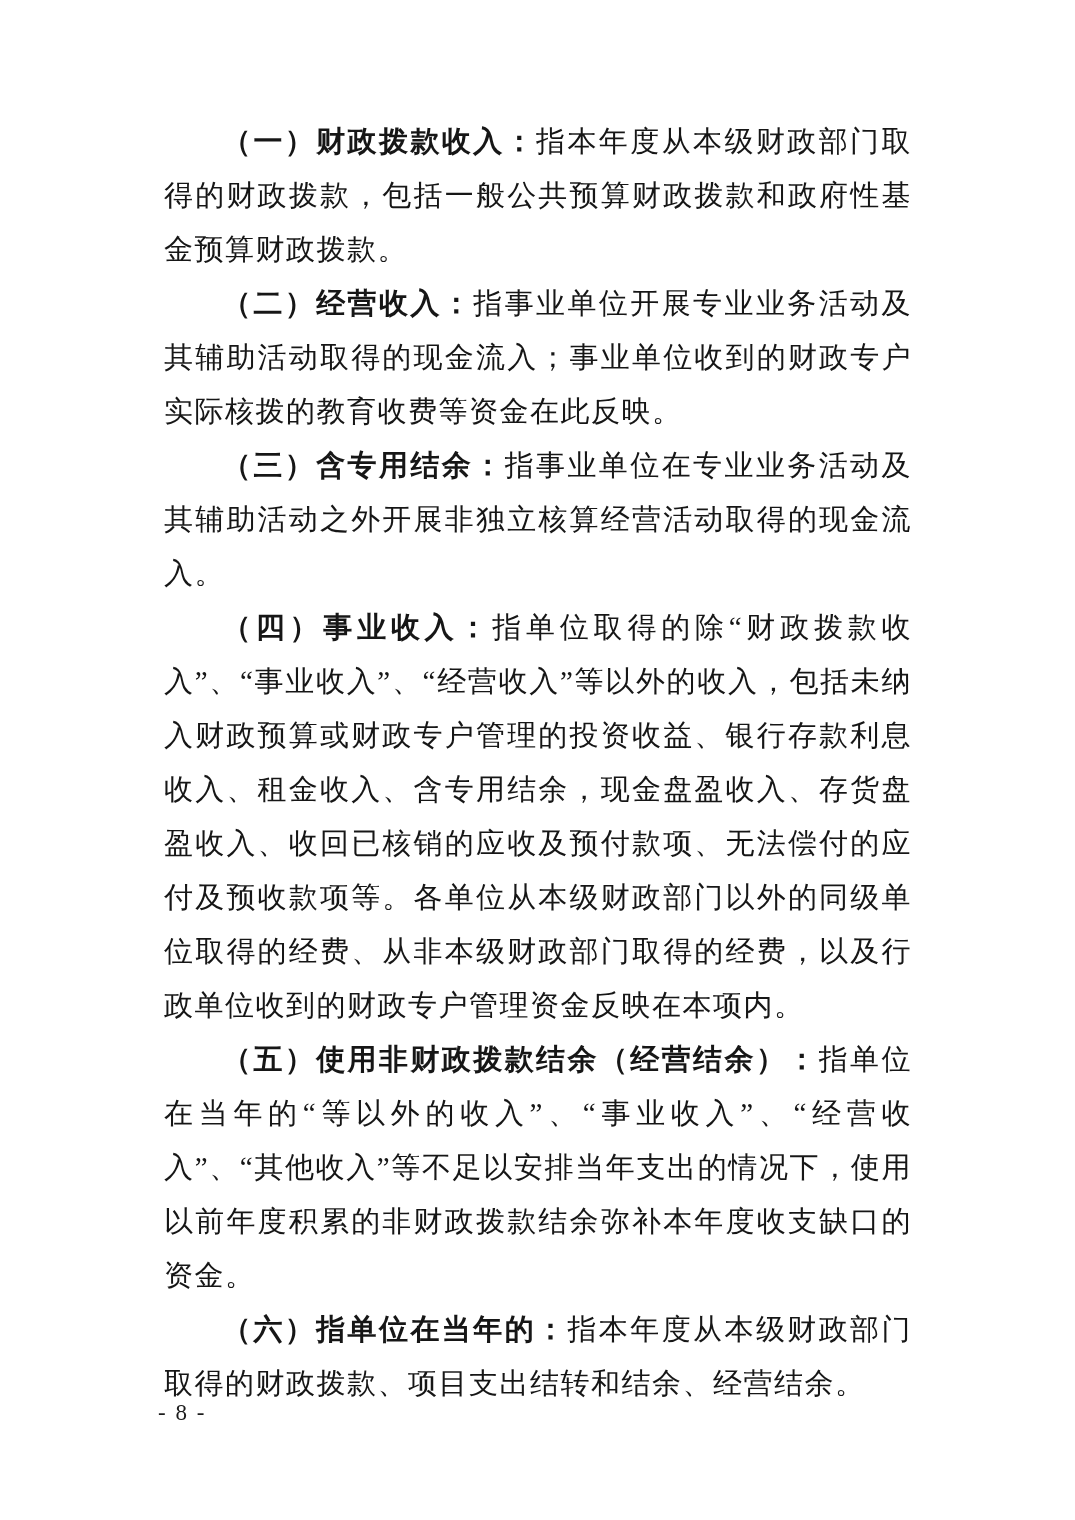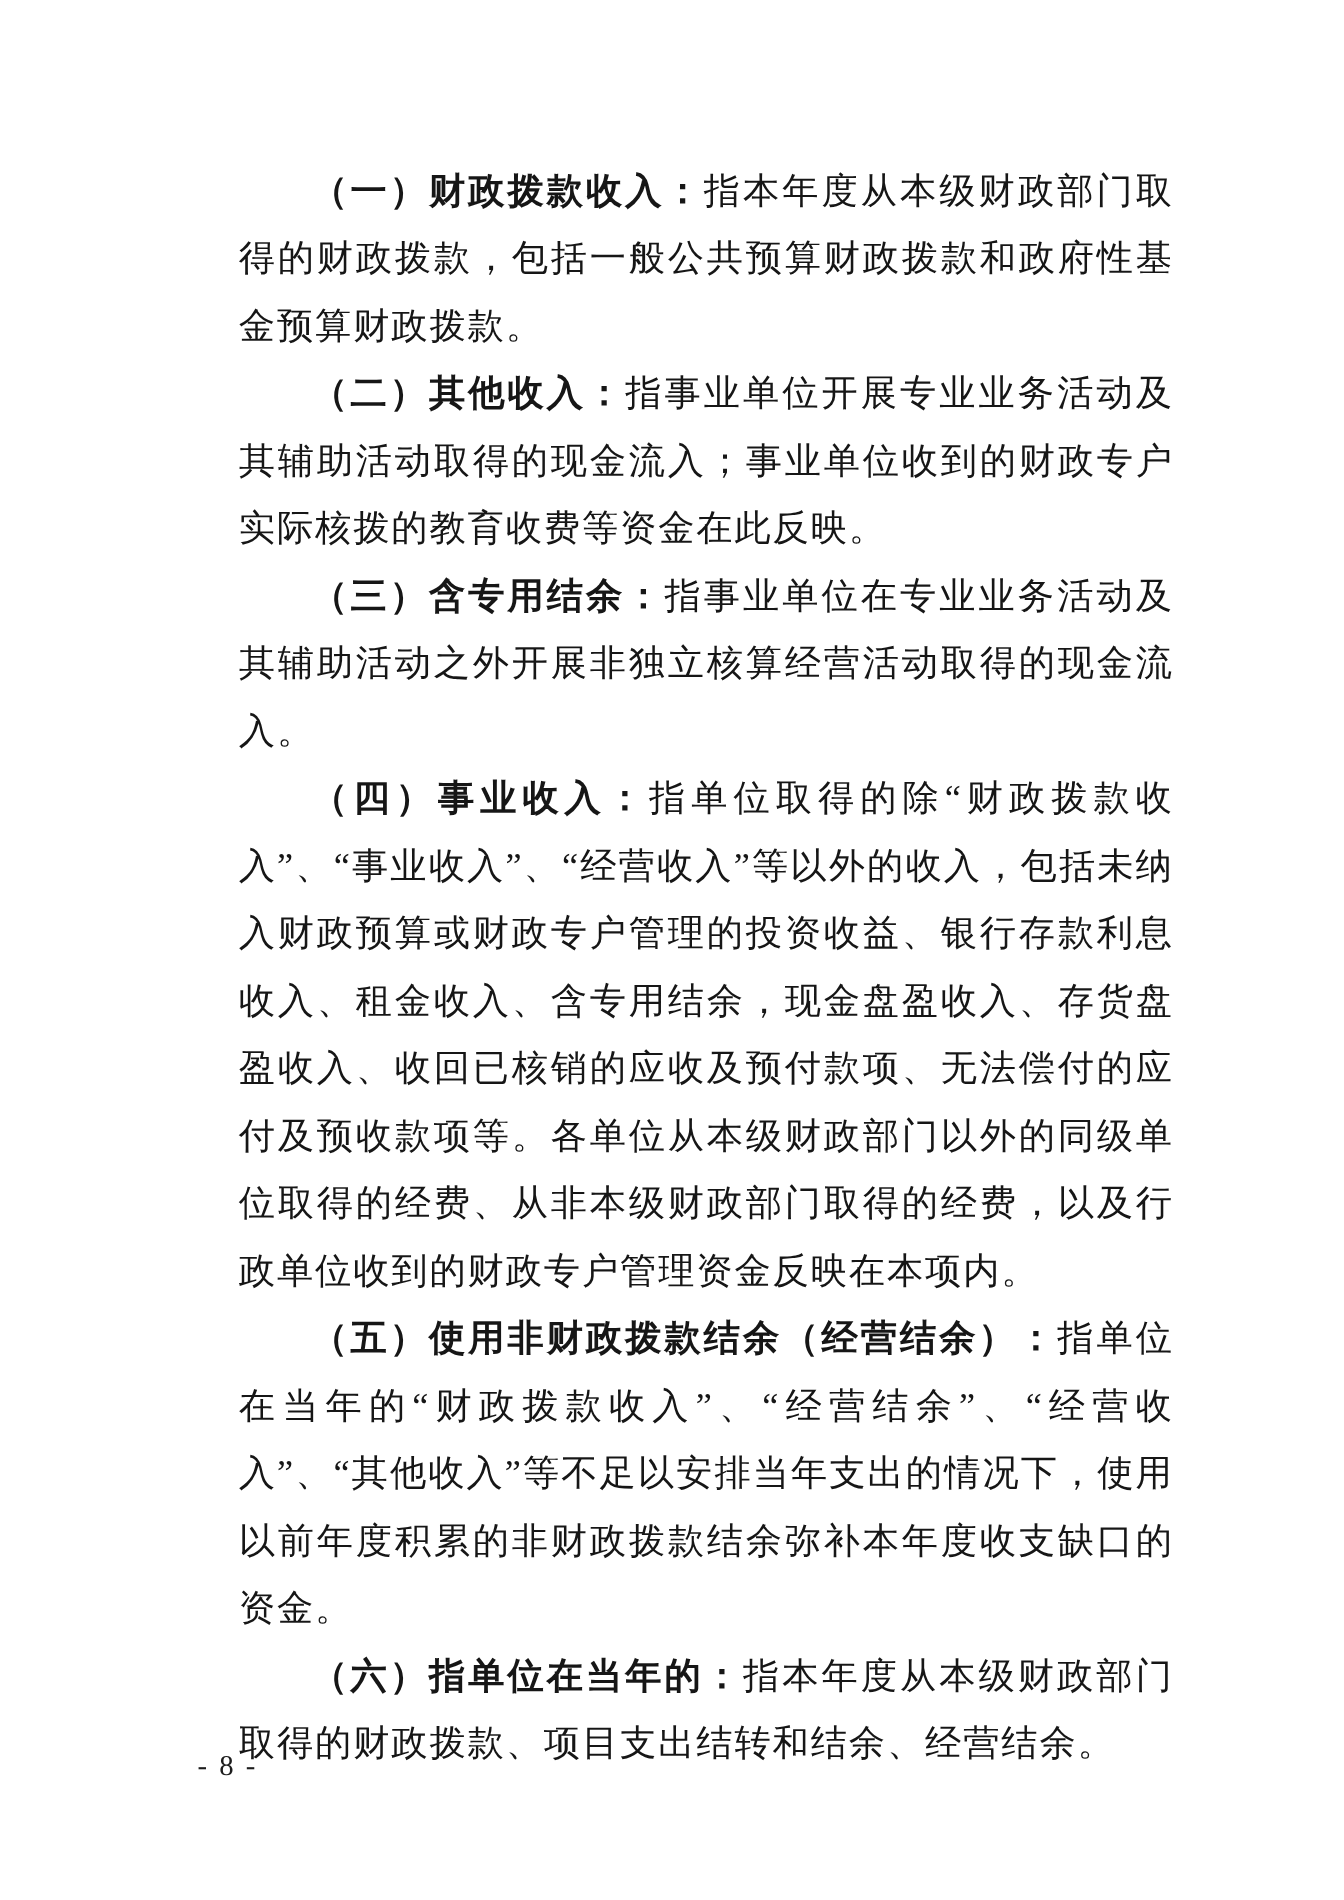--- a/index.html
+++ b/index.html
@@ -18,23 +18,22 @@
     left: 0;
     top: 0;
     width: 1075px;
     height: 1520px;
     background: #ffffff;
     overflow: hidden;
   }
   .content {
     position: absolute;
     left: 164px;
-    top: 126px;
+    top: 114px;
     width: 748px;
-    margin-left: 27px;
   }
   .para {
     margin: 0;
     font-size: 29px;
     line-height: 54px;
     text-align: justify;
     text-justify: inter-ideograph;
     text-indent: 58px;
     color: #161616;
     letter-spacing: 1.5px;
@@ -53,26 +52,26 @@
   }
 </style>
 </head>
 <body>
 
 <div class="page">
   <div class="content">
 
     <p class="para"><b>（一）财政拨款收入：</b><span>指本年度从本级财政部门取得的财政拨款，包括一般公共预算财政拨款和政府性基金预算财政拨款。</span></p>
 
-    <p class="para"><b>（二）其他收入：</b><span>指事业单位开展专业业务活动及其辅助活动取得的现金流入；事业单位收到的财政专户实际核拨的教育收费等资金在此反映。</span></p>
+    <p class="para"><b>（二）经营收入：</b><span>指事业单位开展专业业务活动及其辅助活动取得的现金流入；事业单位收到的财政专户实际核拨的教育收费等资金在此反映。</span></p>
 
     <p class="para"><b>（三）含专用结余：</b><span>指事业单位在专业业务活动及其辅助活动之外开展非独立核算经营活动取得的现金流入。</span></p>
 
     <p class="para"><b>（四）事业收入：</b><span>指单位取得的除“财政拨款收入”、“事业收入”、“经营收入”等以外的收入，包括未纳入财政预算或财政专户管理的投资收益、银行存款利息收入、租金收入、含专用结余，现金盘盈收入、存货盘盈收入、收回已核销的应收及预付款项、无法偿付的应付及预收款项等。各单位从本级财政部门以外的同级单位取得的经费、从非本级财政部门取得的经费，以及行政单位收到的财政专户管理资金反映在本项内。</span></p>
 
-    <p class="para"><b>（五）使用非财政拨款结余（经营结余）：</b><span>指单位在当年的“财政拨款收入”、“经营结余”、“经营收入”、“其他收入”等不足以安排当年支出的情况下，使用以前年度积累的非财政拨款结余弥补本年度收支缺口的资金。</span></p>
+    <p class="para"><b>（五）使用非财政拨款结余（经营结余）：</b><span>指单位在当年的“等以外的收入”、“事业收入”、“经营收入”、“其他收入”等不足以安排当年支出的情况下，使用以前年度积累的非财政拨款结余弥补本年度收支缺口的资金。</span></p>
 
     <p class="para"><b>（六）指单位在当年的：</b><span>指本年度从本级财政部门取得的财政拨款、项目支出结转和结余、经营结余。</span></p>
 
   </div>
 
   <div class="footer">- 8 -</div>
 </div>
 
 </body></html>

